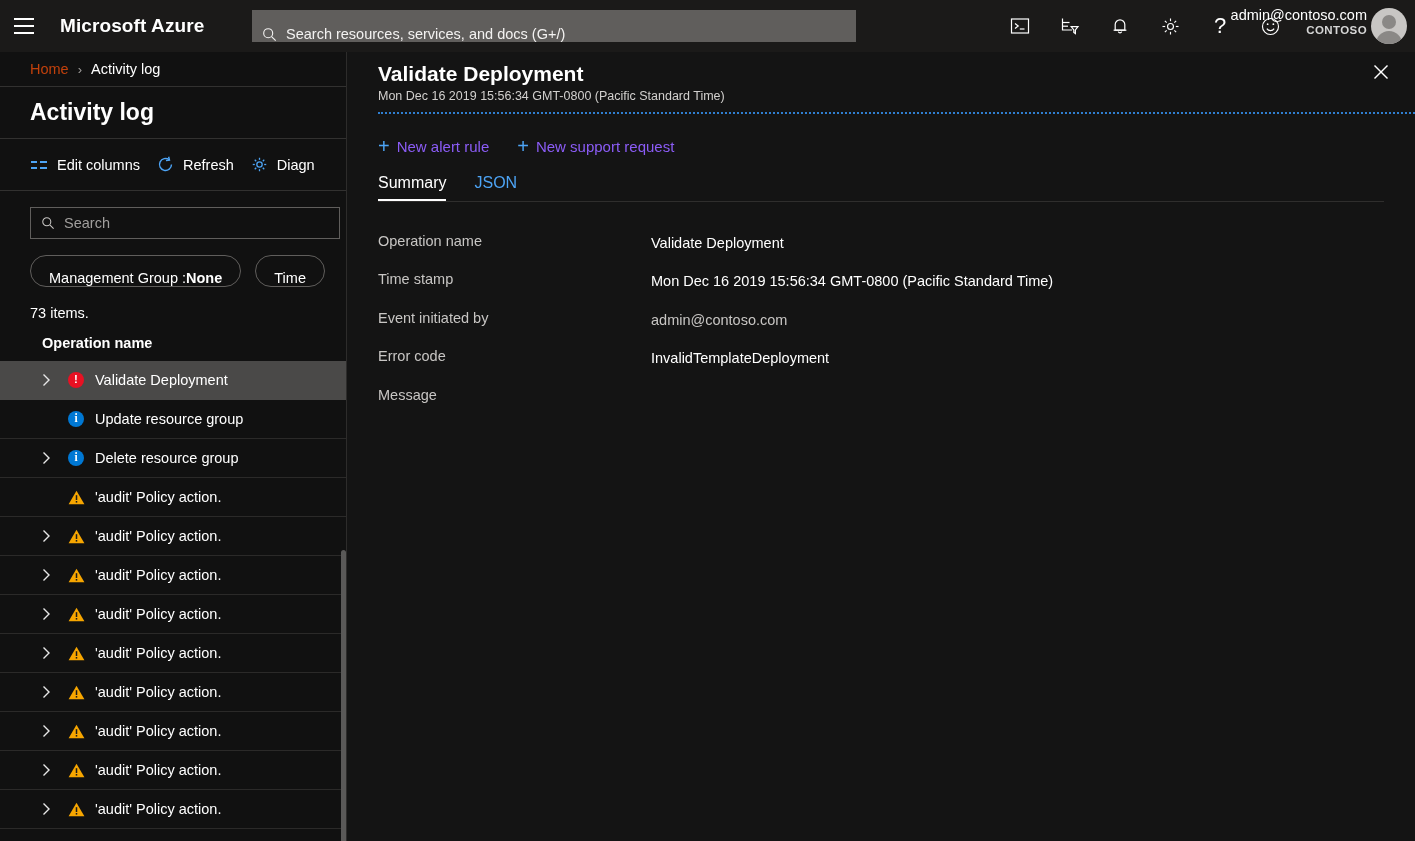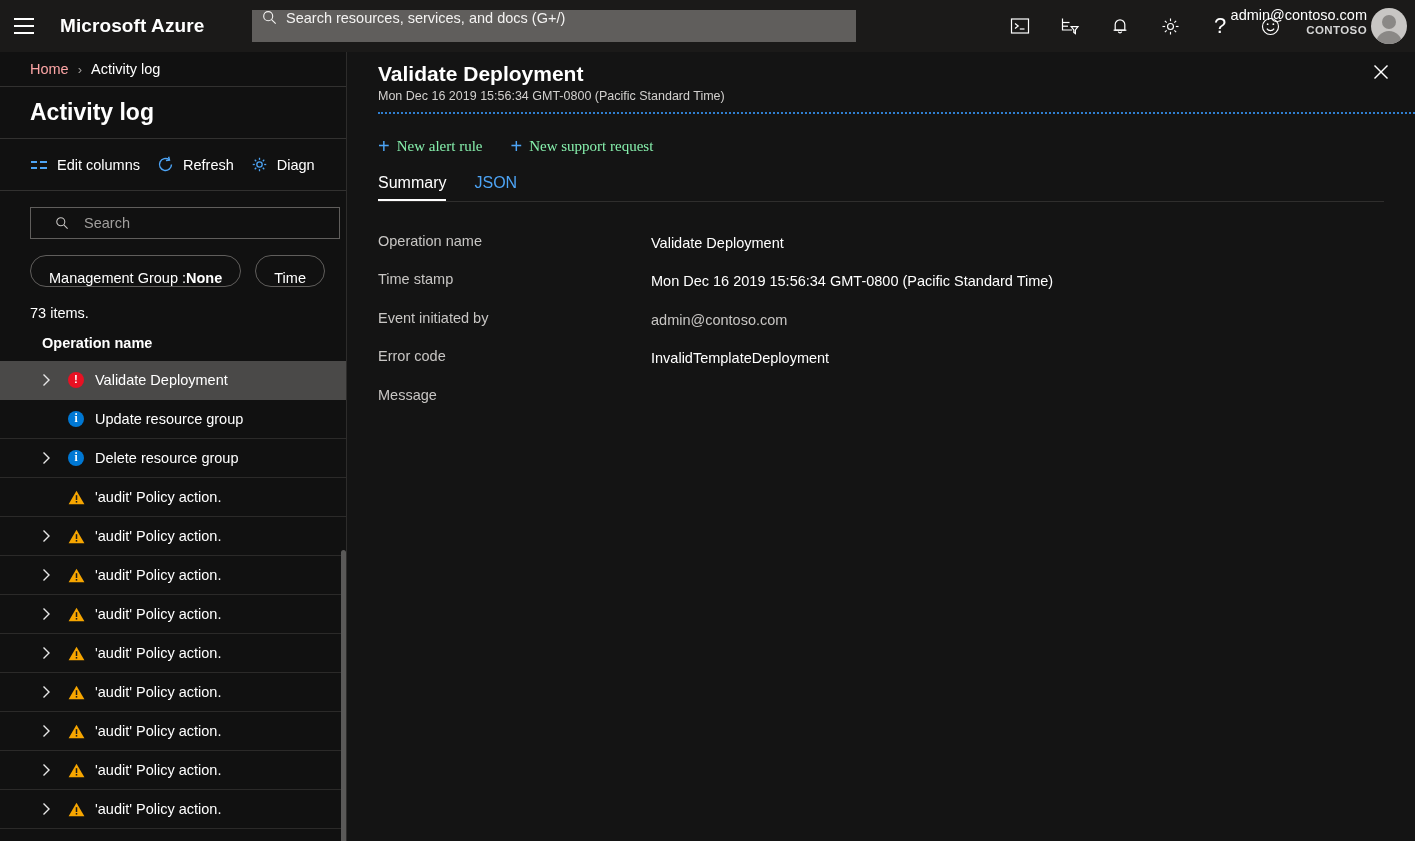--- a/index.html
+++ b/index.html
@@ -24,21 +24,21 @@
     gap: 5px; cursor: pointer;
   }
   .hamburger span { display: block; width: 20px; height: 2px; background: #ffffff; }
   .brand {
     font-size: 19px; font-weight: bold; color: #ffffff;
     margin-left: 12px; letter-spacing: .1px; white-space: nowrap;
   }
   .global-search {
     position: absolute; left: 252px; top: 10px; width: 604px; height: 32px;
     background: #605e5c;
-    display: flex; align-items: flex-start; padding-left: 10px; gap: 9px;
+    display: flex; align-items: flex-end; padding-left: 10px; gap: 9px;
     cursor: text;
   }
   .global-search .ph { font-size: 14.5px; color: #f3f2f1; }
   .topicons {
     position: absolute; right: 120px; top: 0; height: 52px;
     display: flex; align-items: center; gap: 0px;
   }
   .topicon {
     width: 50px; height: 52px; display: flex; align-items: center; justify-content: center;
     cursor: pointer;
@@ -62,34 +62,34 @@
     position: absolute; left: 5px; top: 23px; width: 26px; height: 18px;
     border-radius: 13px 13px 0 0; background: #8a8886;
   }
 
   
   .left { position: absolute; top: 52px; left: 0; width: 346px; height: 789px; background: #111111; }
   .breadcrumb {
     height: 35px; display: flex; align-items: center; padding-left: 30px; gap: 9px;
     border-bottom: 1px solid #323130; font-size: 14.5px;
   }
-  .breadcrumb .home { color: #fca5a5; cursor: pointer; }
+  .breadcrumb .home { color: #c2410c; cursor: pointer; }
   .breadcrumb .sep { color: #a19f9d; font-size: 13px; }
   .breadcrumb .cur { color: #ffffff; }
   .page-title-row { height: 52px; display: flex; align-items: center; padding-left: 30px;
     border-bottom: 1px solid #323130; }
   .page-title { font-size: 23px; font-weight: bold; }
   .cmdbar { height: 52px; display: flex; align-items: center; padding-left: 30px;
     gap: 0px; border-bottom: 1px solid #323130; }
   .cmd { display: flex; align-items: center; gap: 8px; cursor: pointer; padding-right: 16px; }
   .cmd .lbl { font-size: 14.5px; color: #ffffff; white-space: nowrap; }
   .searchbox {
     margin: 16px 0 0 30px; width: 310px; height: 32px;
     border: 1px solid #605e5c; background: #111111;
-    display: flex; align-items: center; padding-left: 24px; gap: 15px; cursor: text;
+    display: flex; align-items: center; padding-left: 10px; gap: 9px; cursor: text;
   }
   .searchbox .ph { font-size: 14.5px; color: #a19f9d; }
   .pills { margin: 16px 0 0 30px; display: flex; gap: 14px; }
   .pill {
     height: 32px; border: 1px solid #605e5c; border-radius: 16px;
     display: flex; align-items: flex-end; padding: 0 18px;
     font-size: 14.5px; white-space: nowrap; cursor: pointer; color: #ffffff;
   }
   .pill b { font-weight: bold; }
   .items-count { margin: 18px 0 0 30px; font-size: 14.5px; color: #ffffff; }
@@ -138,21 +138,21 @@
   .blade-close {
     position: absolute; right: 18px; top: 4px; width: 32px; height: 32px;
     display: flex; align-items: center; justify-content: center; cursor: pointer;
   }
   .dotted-rule {
     margin-top: 9px; height: 0; border-top: 2px dotted #2f7fd1;
   }
   .blade-cmds { display: flex; align-items: center; gap: 28px; padding: 22px 0 0 31px; }
   .bcmd { display: flex; align-items: center; gap: 7px; cursor: pointer; }
   .bcmd .plus { color: #4da4f5; font-size: 20px; line-height: 1; font-weight: 300; }
-  .bcmd .lbl { color: #86efac; font-size: 15px; white-space: nowrap; font-family: Liberation Serif, serif; }
+  .bcmd .lbl { color: #8b5cf6; font-size: 15px; white-space: nowrap; }
 
   .tabs { display: flex; gap: 0px; padding: 18px 0 0 31px; position: relative; }
   .tab { font-size: 16px; padding: 0 14px 9px 14px; cursor: pointer; position: relative; }
   .tab:first-child { padding-left: 0; }
   .tab.active { color: #ffffff; }
   .tab.inactive { color: #4da4f5; }
   .tab.active::after {
     content: ""; position: absolute; left: 0; right: 14px; bottom: 0;
     height: 2px; background: #ffffff;
   }

